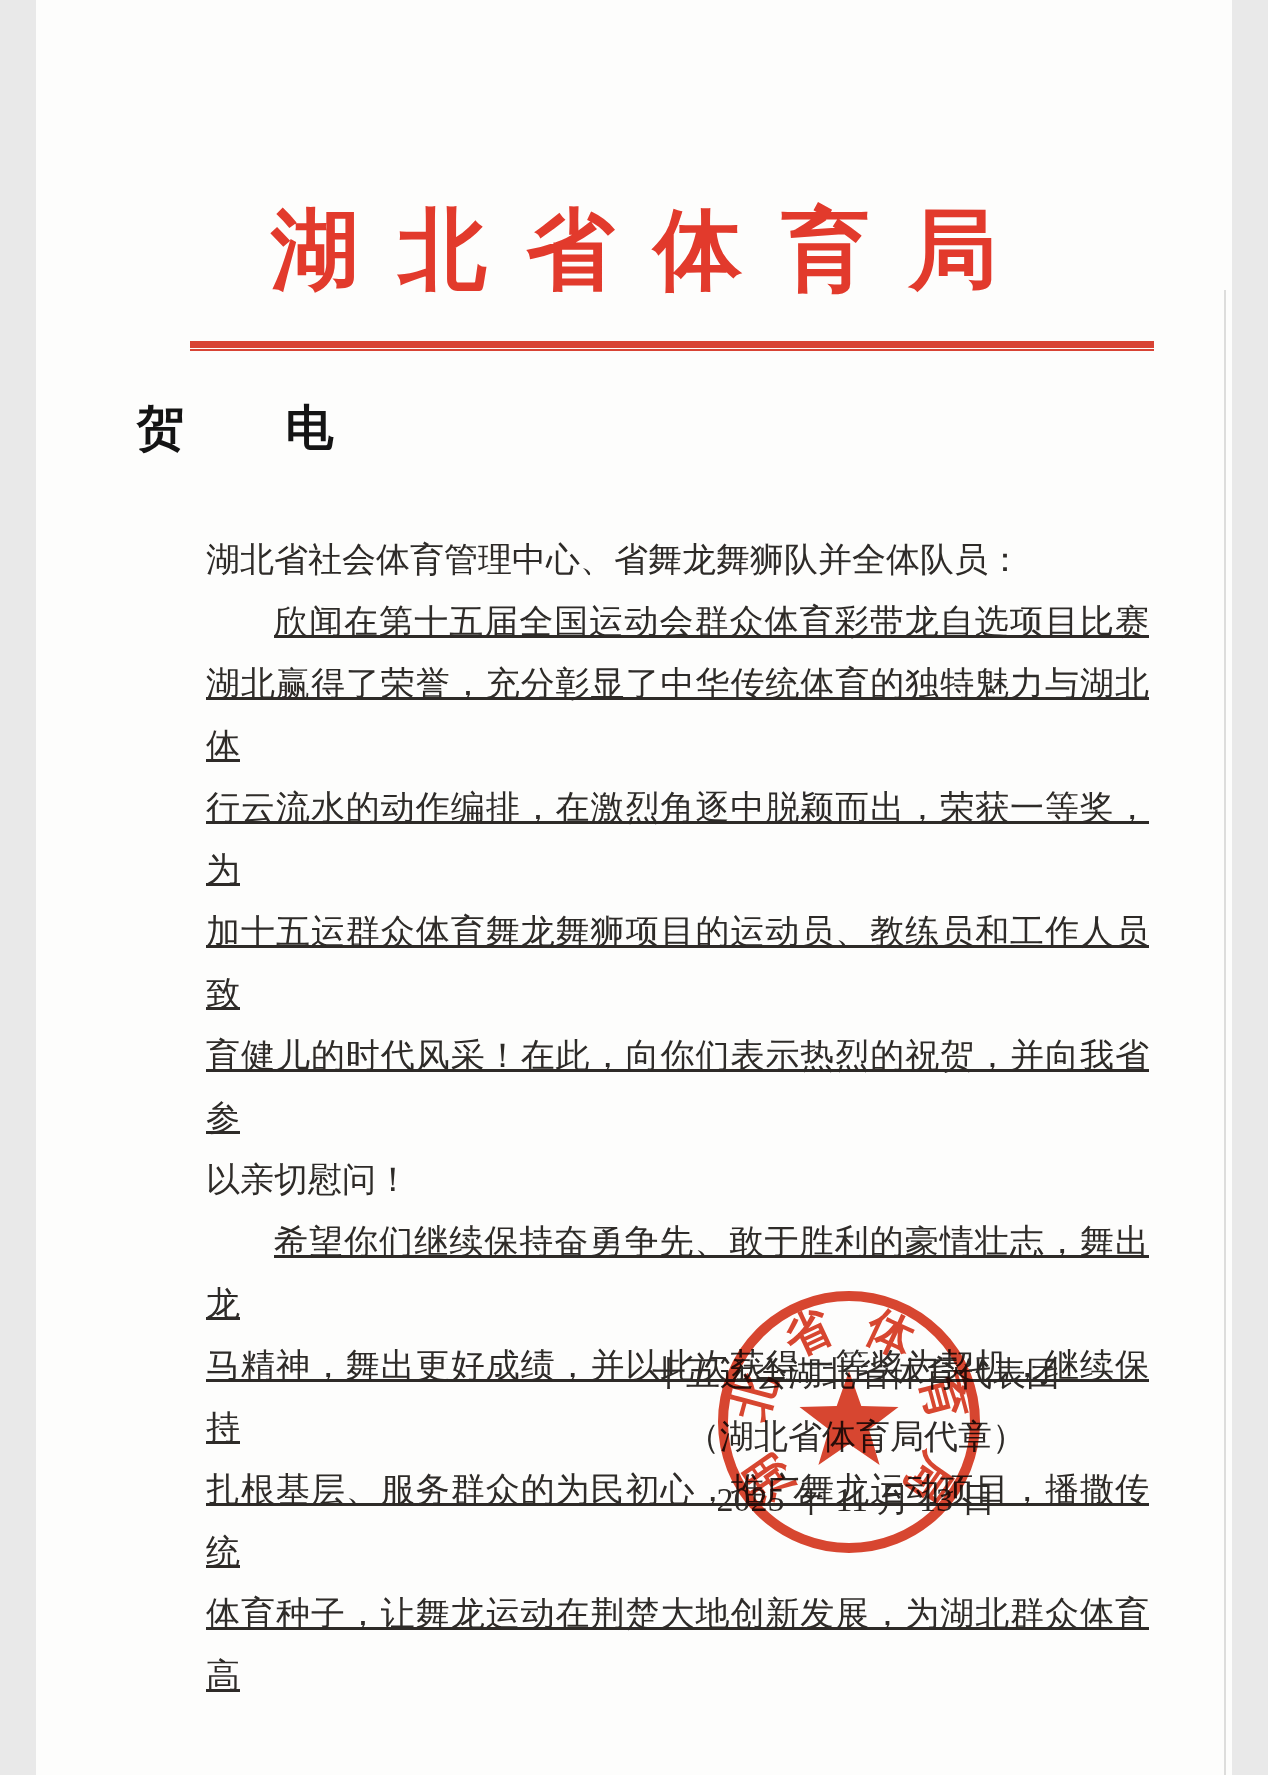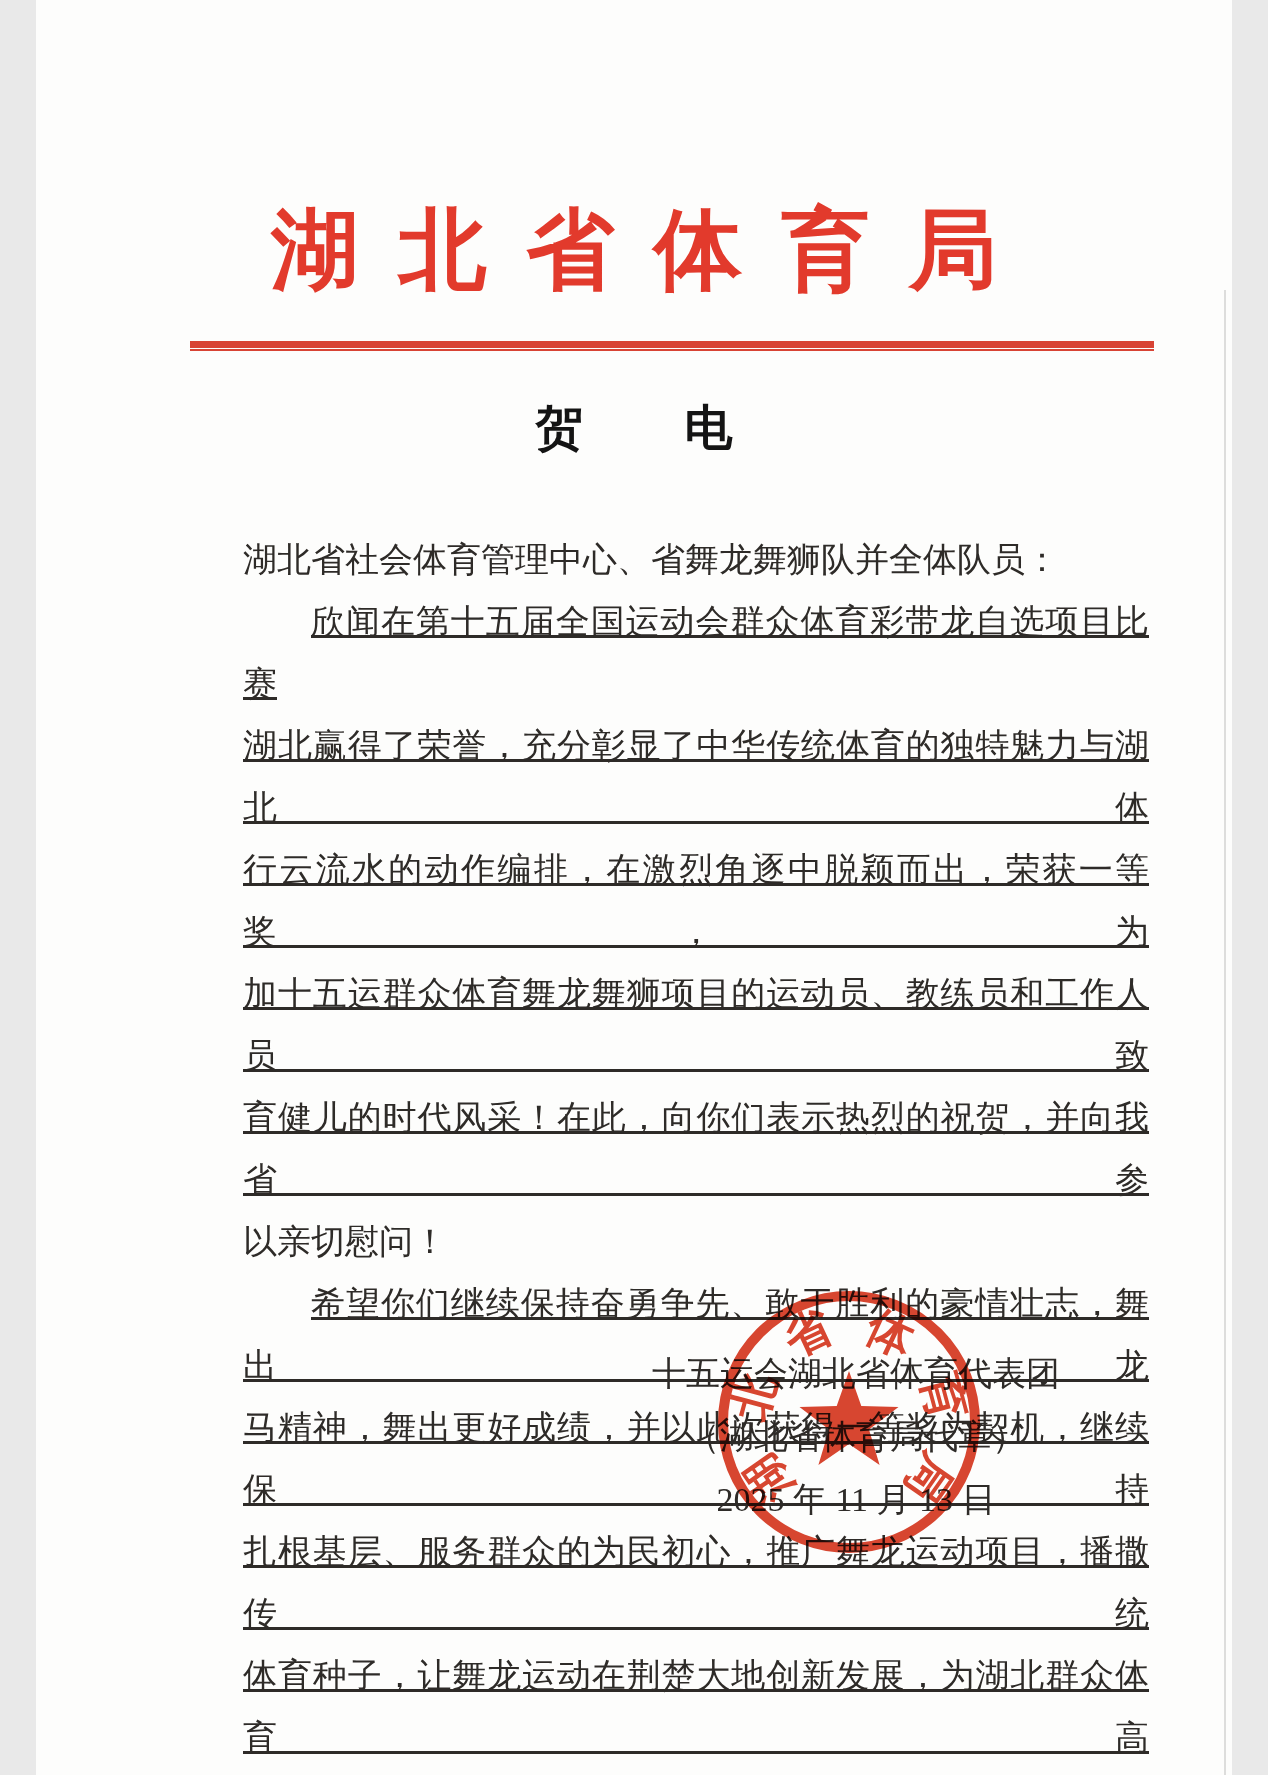--- a/index.html
+++ b/index.html
@@ -17,28 +17,28 @@
     text-align:center;line-height:110px;
     font-size:88px;font-weight:bold;color:#e23a2c;
     letter-spacing:.45em;text-indent:.45em;white-space:nowrap;
   }
   .red-rule{position:absolute;top:341px;left:154px;width:964px;height:11px;}
   .red-rule .thick{height:7px;background:#d84334;}
   .red-rule .gap{height:1px;background:#fdfdfc;}
   .red-rule .thin{height:2px;background:#d84334;}
   .doc-title{
     position:absolute;top:398px;left:0;width:100%;
-    text-align:center;font-size:48px;font-weight:bold;color:#141414;
+    text-align:left;font-size:48px;font-weight:bold;color:#141414;
     letter-spacing:2.1em;text-indent:2.1em;white-space:nowrap;line-height:60px;
   }
   .doc-body{
     position:absolute;top:529px;left:170px;width:943px;
     font-size:34px;line-height:62px;color:#2e2b28;
   }
-  .doc-body .line{text-align:justify;margin-left:37px;}
+  .doc-body .line{text-align:justify;}
   .doc-body .fill{text-align-last:justify;text-decoration:underline;}
   .doc-body .indent{text-indent:2em;}
   .colophon{
     position:absolute;top:1342px;left:520px;width:600px;
     text-align:center;font-size:34px;line-height:63px;color:#2e2b28;
     white-space:nowrap;
   }
   .seal{
     position:absolute;left:673px;top:1282px;width:280px;height:280px;
     mix-blend-mode:multiply;opacity:.92;

